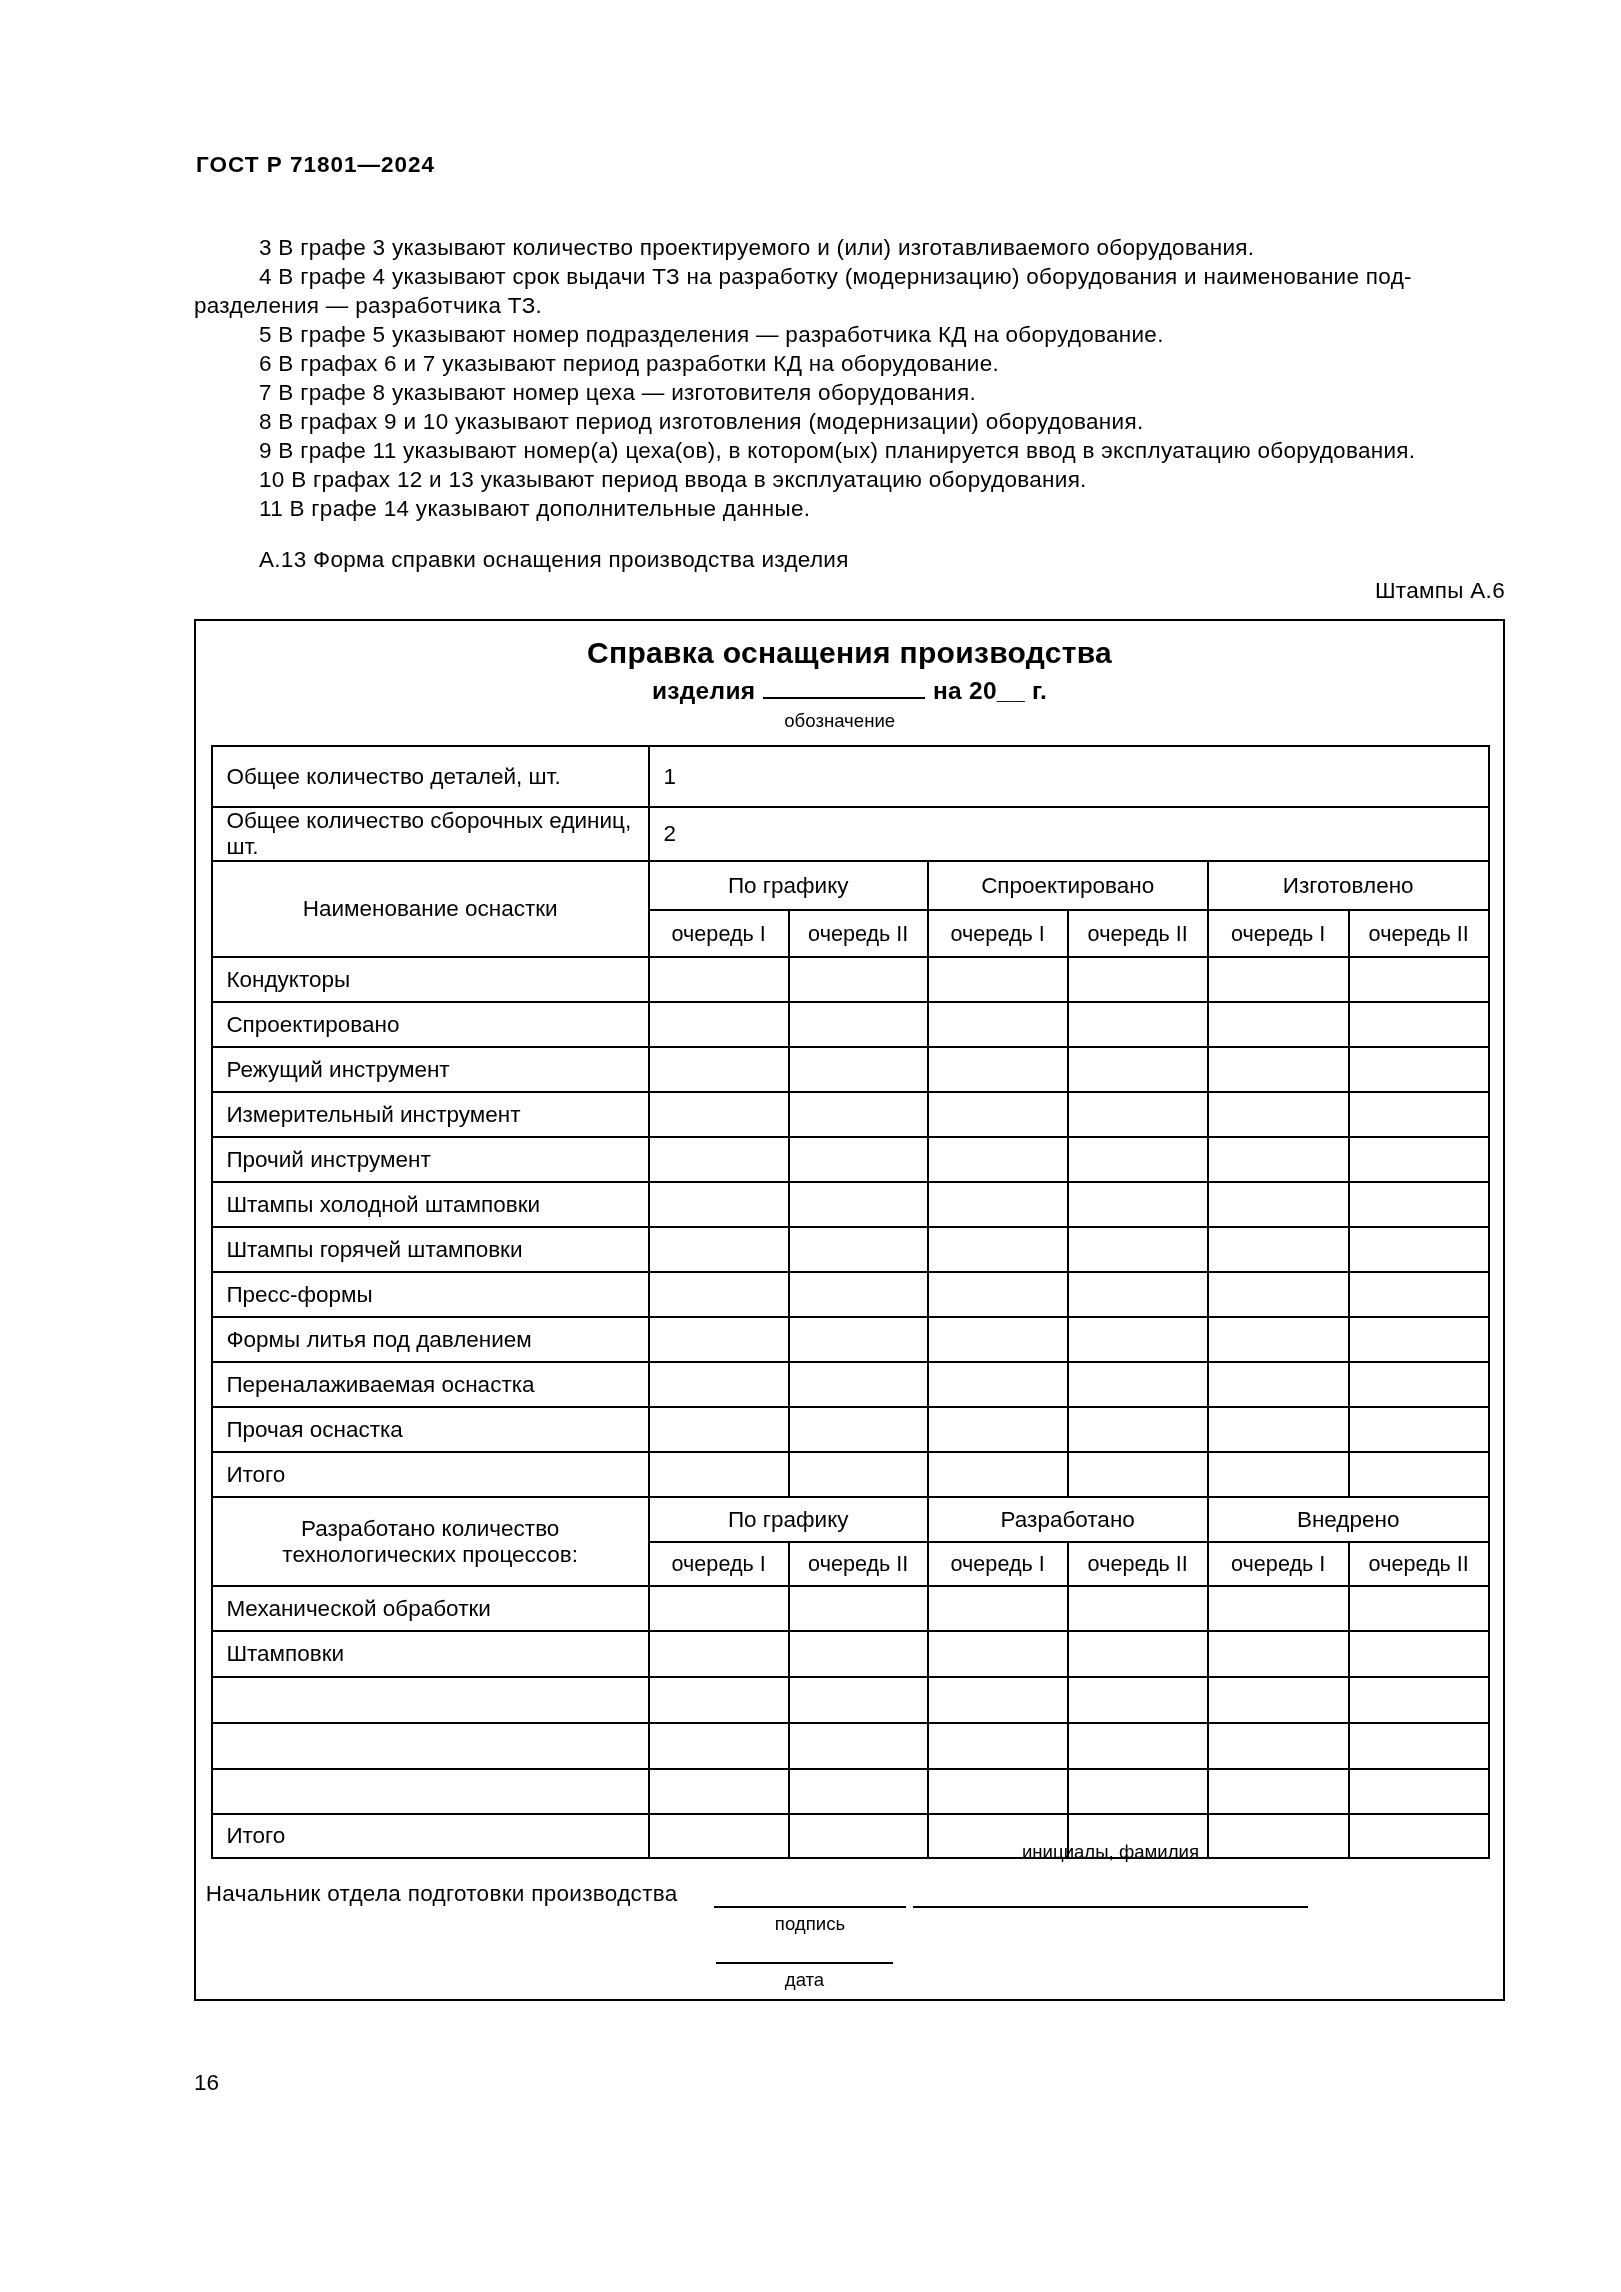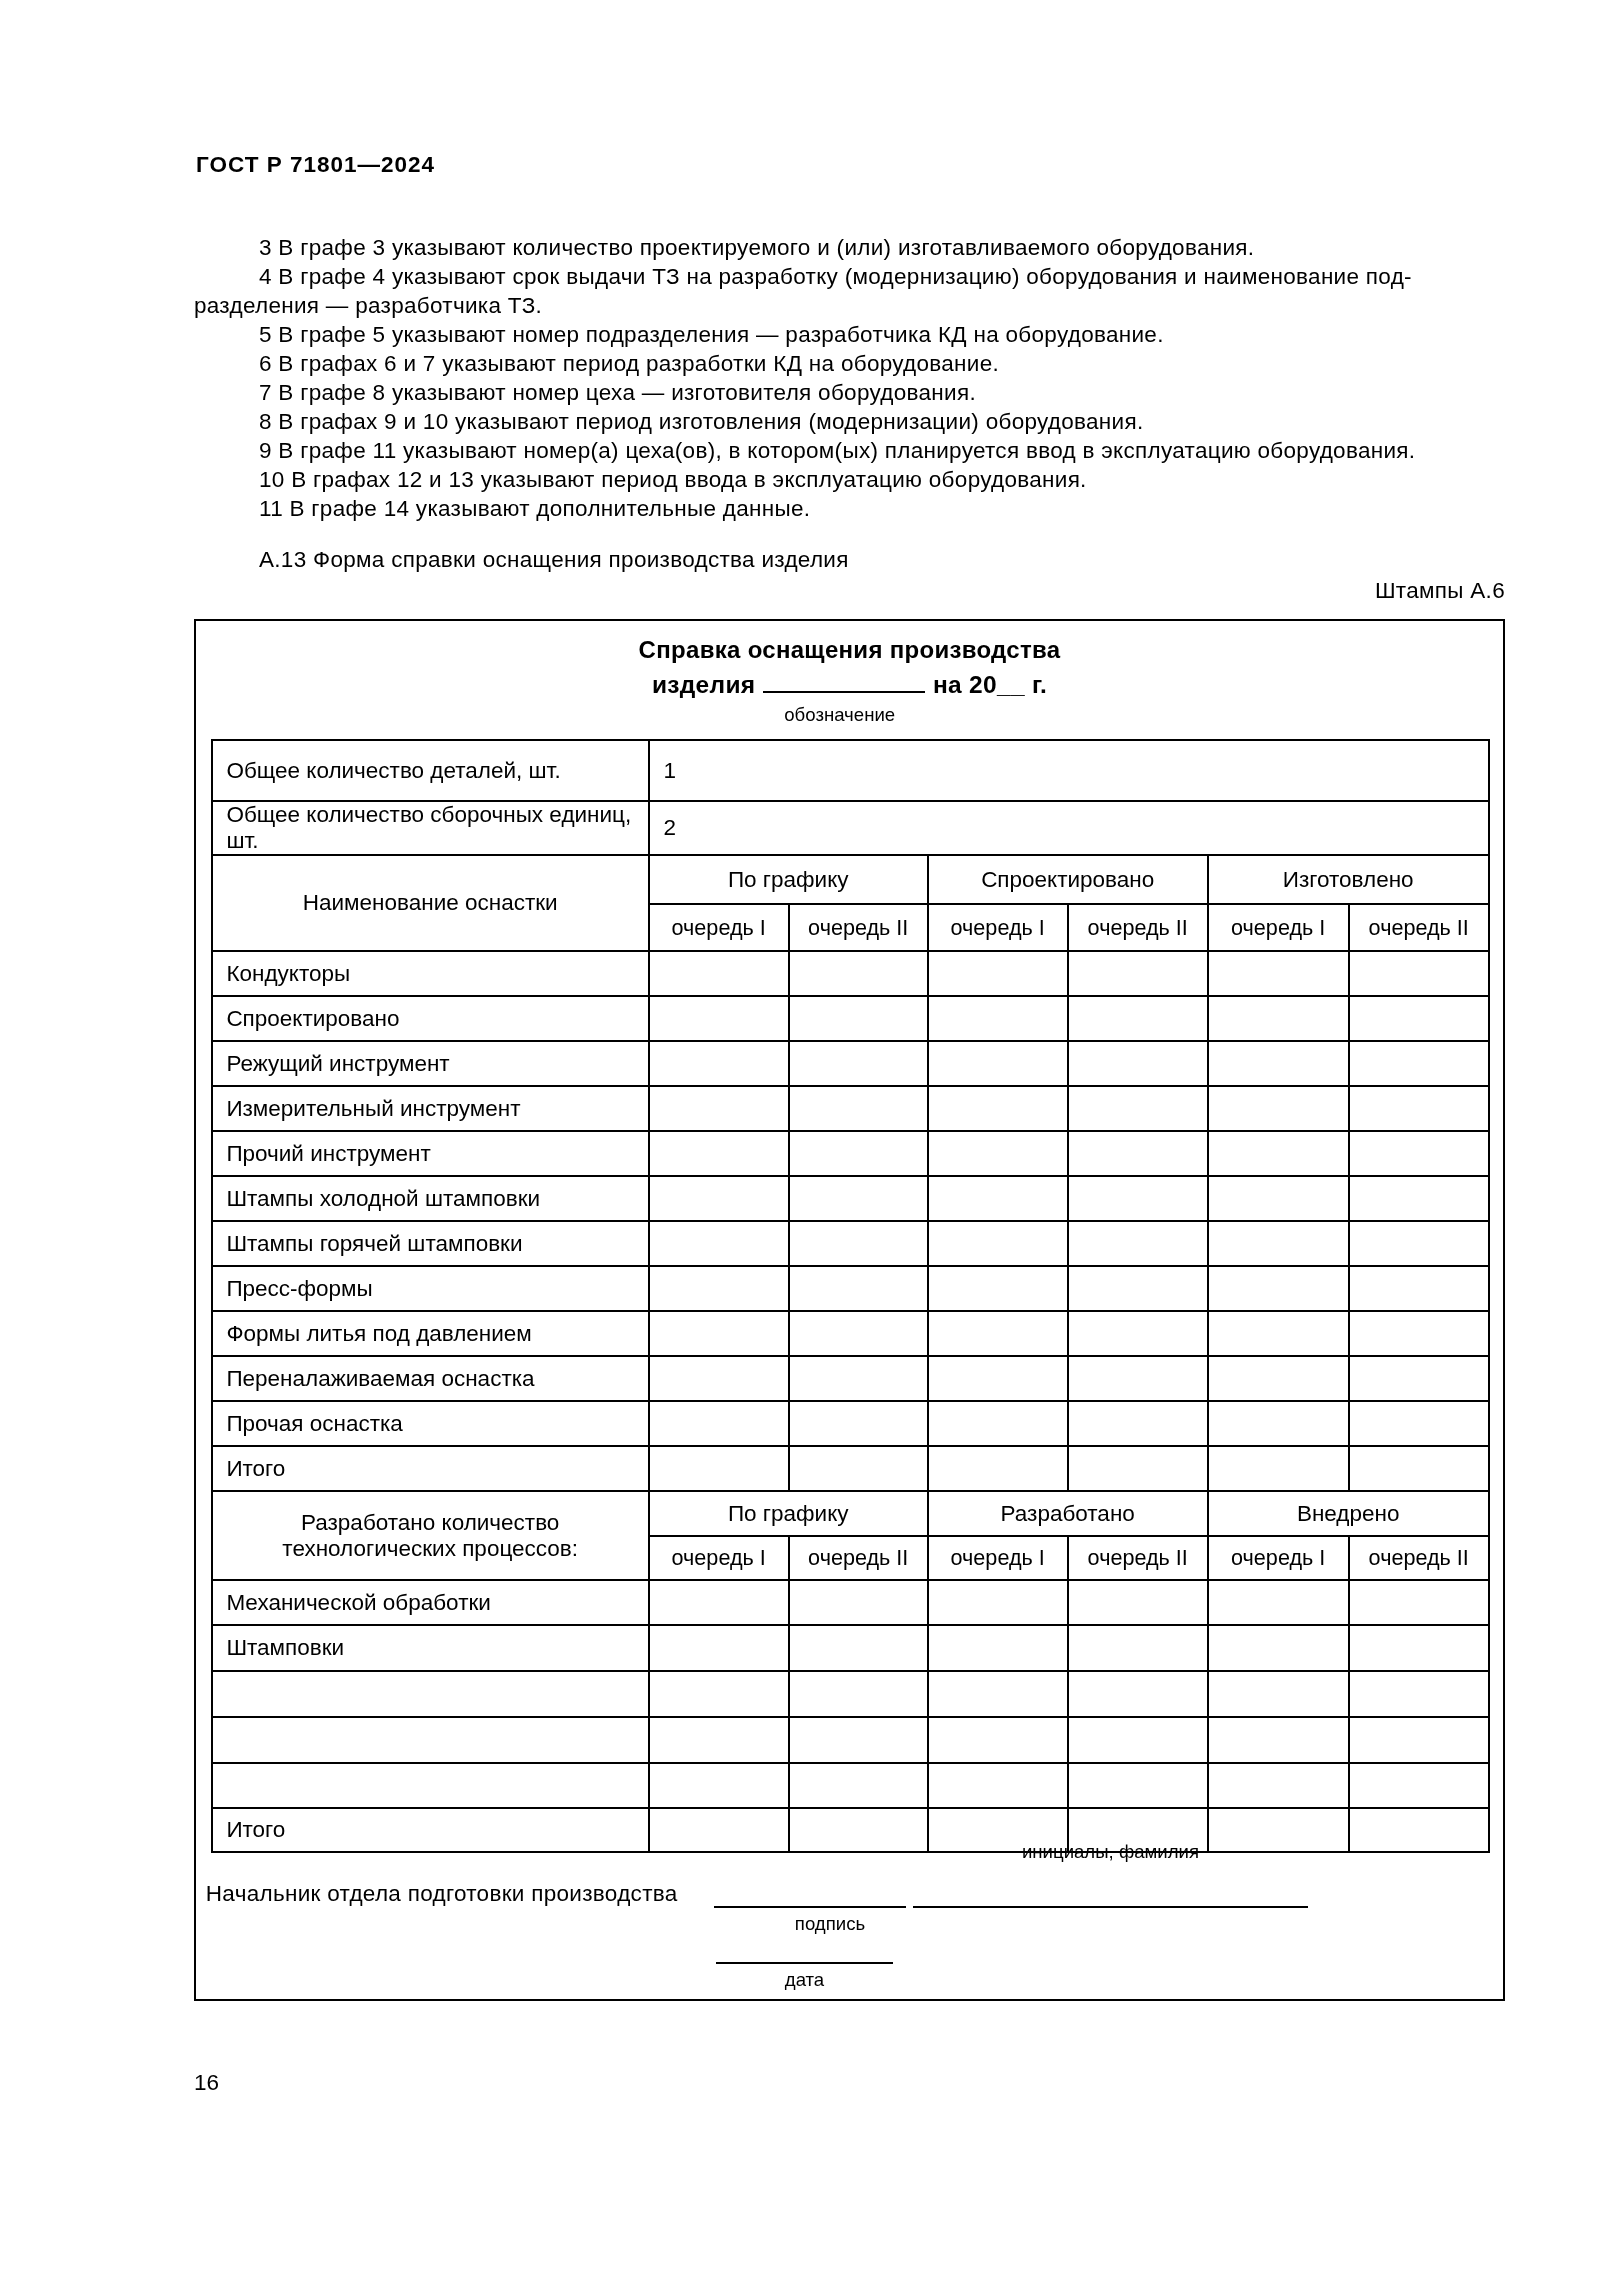--- a/index.html
+++ b/index.html
@@ -50,21 +50,21 @@
   
   .form-box {
     position: absolute;
     left: 194px; top: 619px;
     width: 1311px; height: 1382px;
     border: 2.9px solid #000;
   }
   .form-title1 {
     margin-top: 14.7px;
     text-align: center;
-    font-size: 24px; font-weight: bold; letter-spacing: 0.3px;
+    font-size: 30px; font-weight: bold; letter-spacing: 0.3px;
   }
   .form-title2 {
     margin-top: 6.9px;
     text-align: center;
     font-size: 24.5px; font-weight: bold; letter-spacing: 0.3px;
   }
   .blankline {
     display: inline-block;
     width: 162px; height: 0;
     border-bottom: 2.9px solid #000;
@@ -111,21 +111,21 @@
   .sig-role {
     position: absolute;
     left: 9.8px; top: 1260px;
     font-size: 22.5px; letter-spacing: 0.3px;
   }
   .sig-line { position: absolute; border-bottom: 2px solid #000; height: 0; }
   .sig-line-1 { left: 518px; top: 1285px; width: 192px; }
   .sig-line-2 { left: 717px; top: 1285px; width: 395px; }
   .sig-line-3 { left: 520px; top: 1341px; width: 177px; }
   .sig-caption { position: absolute; text-align: center; font-size: 18.6px; }
-  .sig-cap-1 { left: 538px; top: 1292px; width: 192px; text-align: center; }
+  .sig-cap-1 { left: 518px; top: 1292px; width: 192px; text-align: center; }
   .sig-cap-2 { left: 717px; top: 1220px; width: 395px; }
   .sig-cap-3 { left: 520px; top: 1348px; width: 177px; }
 </style>
 </head>
 <body>
 
 <div class="doc-header">ГОСТ Р 71801—2024</div>
 
 <div class="paragraphs">
   <p class="ind">3 В графе 3 указывают количество проектируемого и (или) изготавливаемого оборудования.</p>

